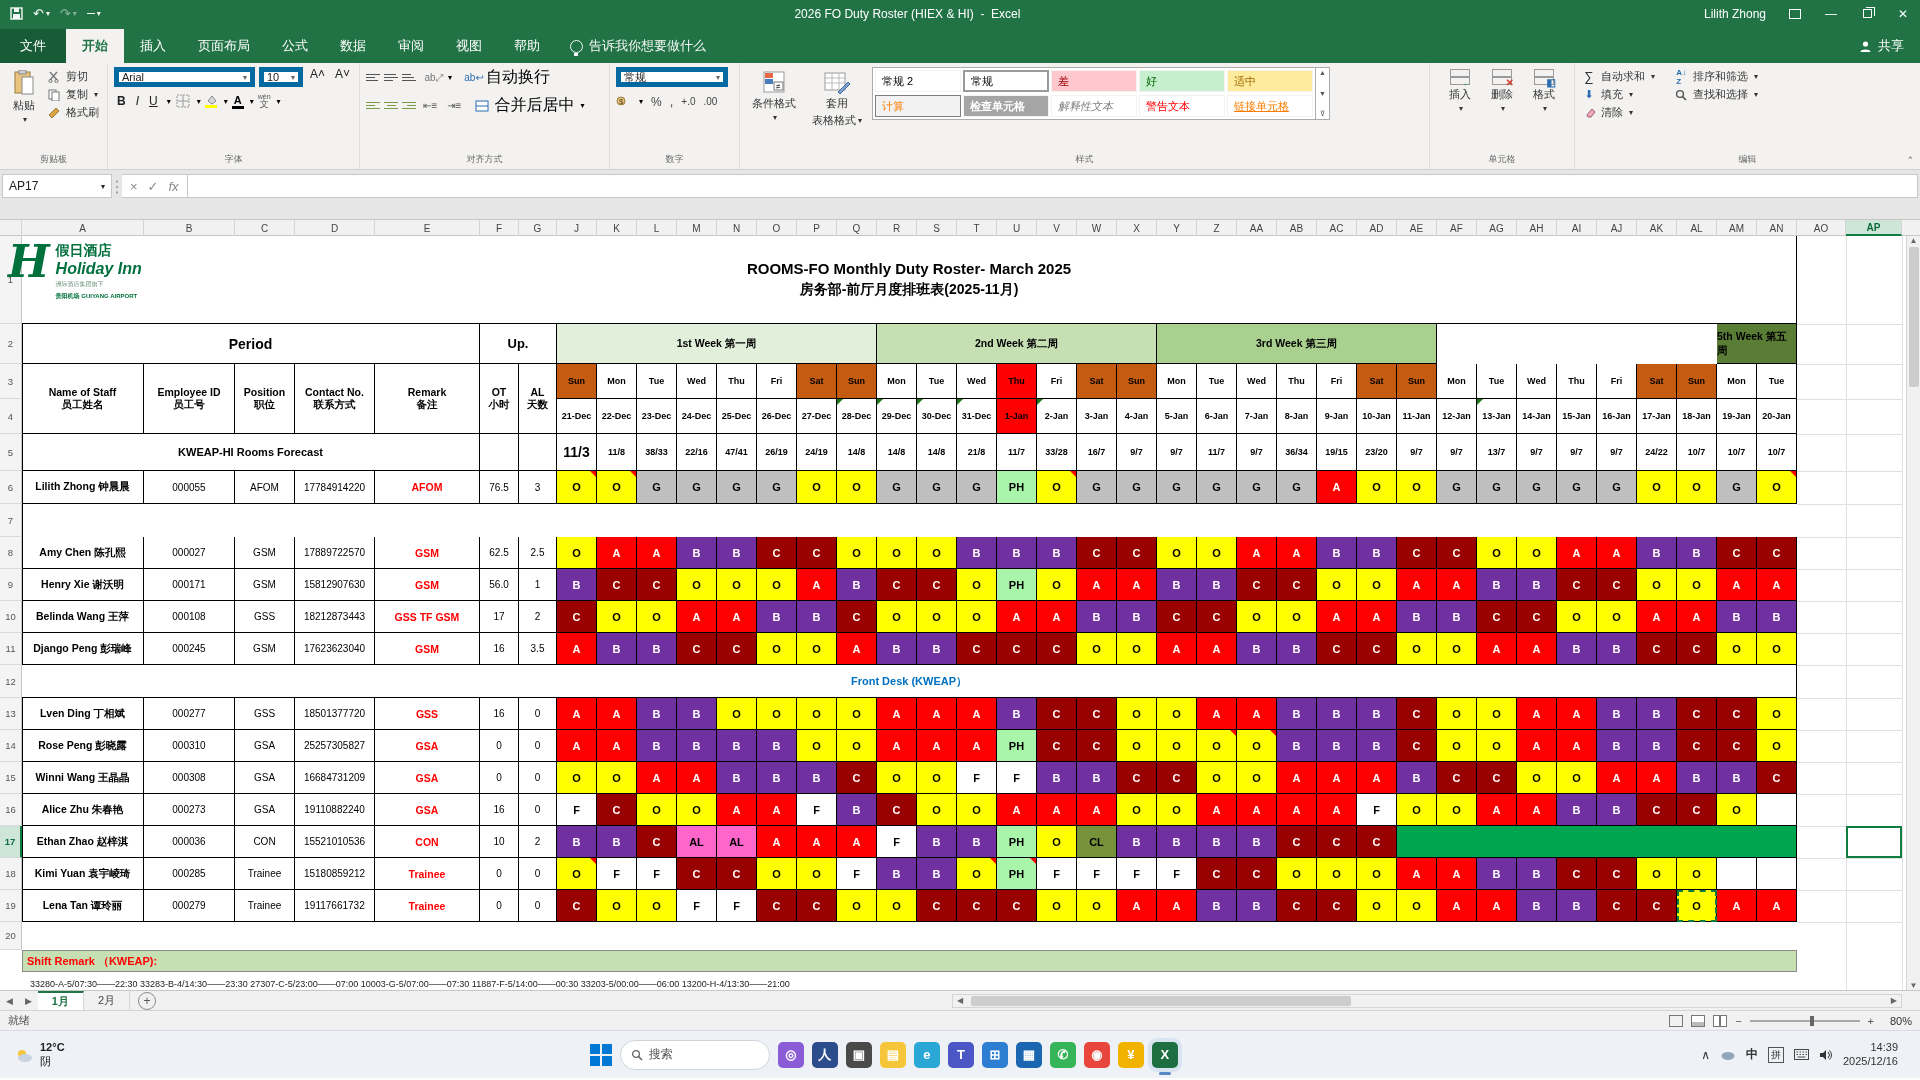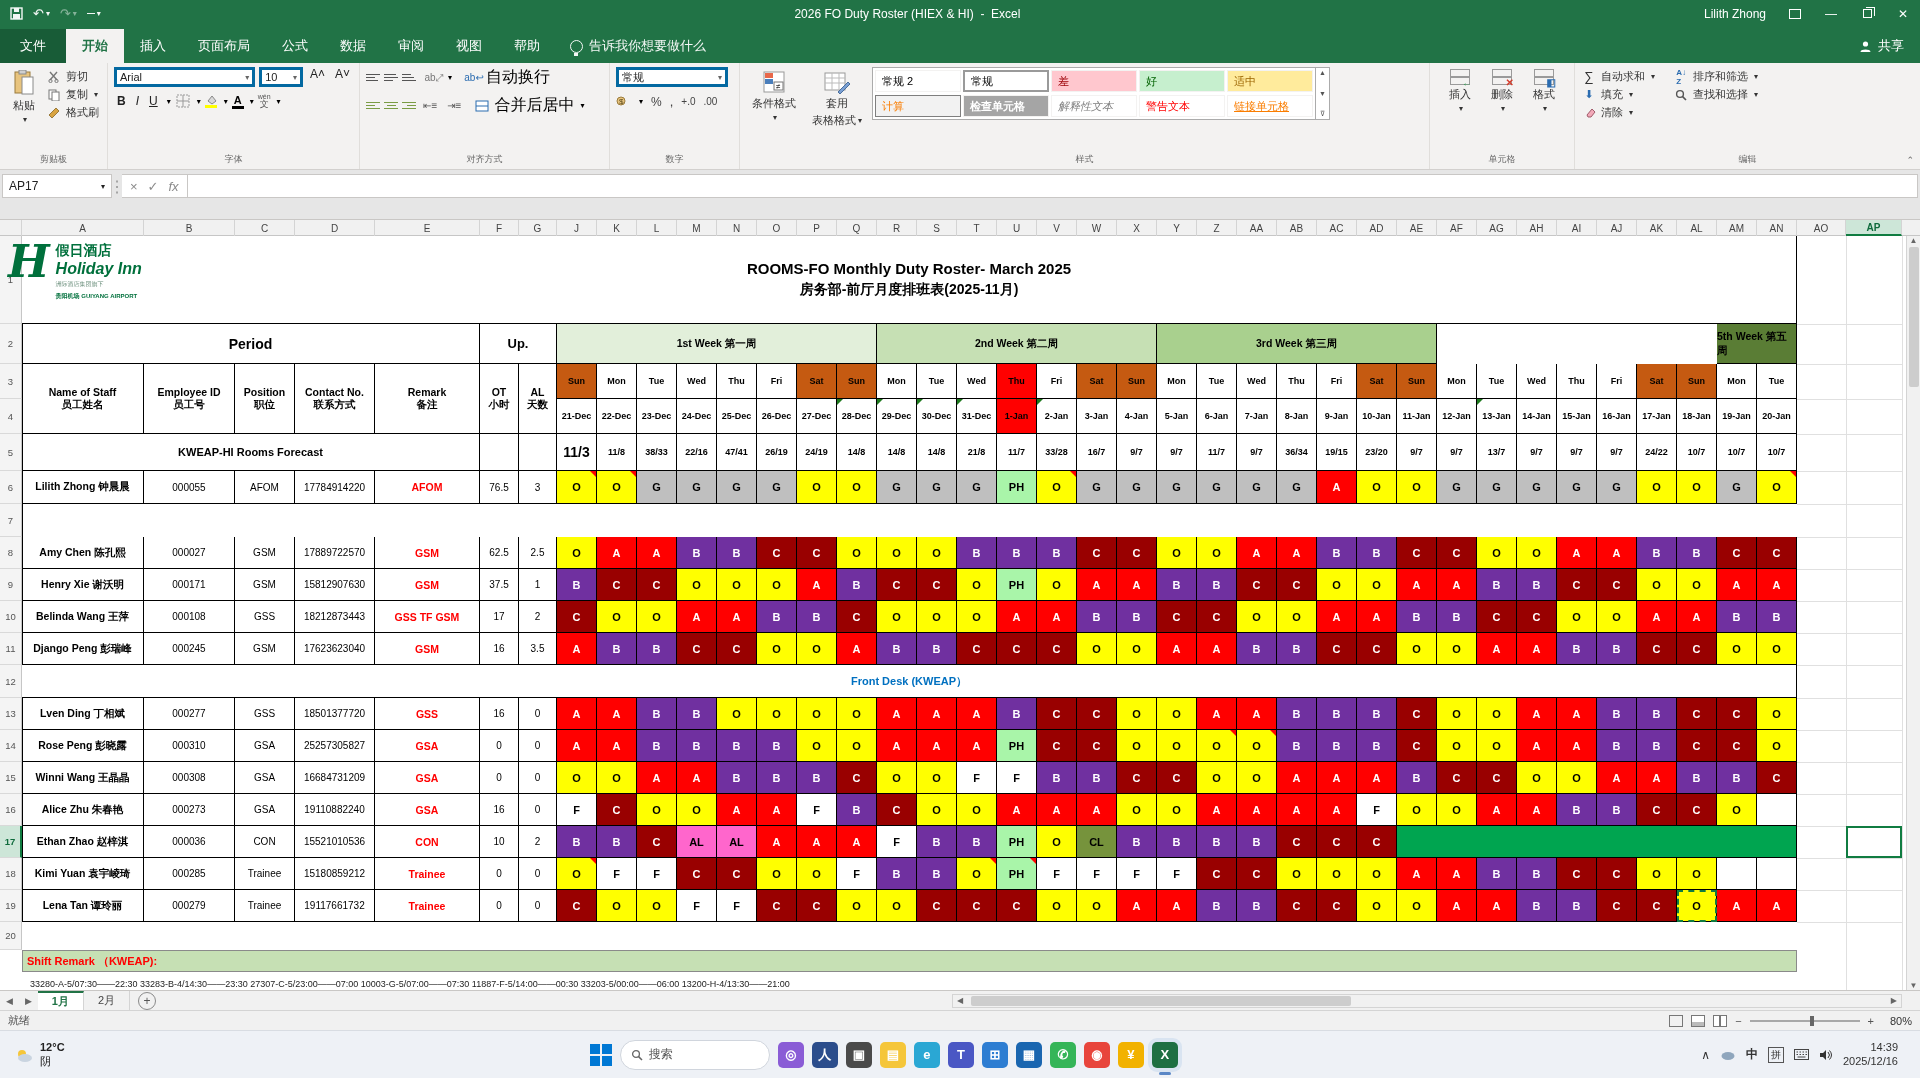--- a/index.html
+++ b/index.html
@@ -33,21 +33,21 @@
 
   
   .ribbon { height:107px; background:#f3f2f1; border-bottom:1px solid #d2d0ce; display:flex; flex:none; position:relative; }
   .rgroup { display:flex; flex-direction:column; border-right:1px solid #e0dedb; padding:4px 6px 0 6px; position:relative; }
   .rgroup .glabel { margin-top:auto; text-align:center; font-size:9px; color:#696969; padding:2px 0 3px; }
   .grow { display:flex; align-items:flex-start; gap:4px; }
   .bigbtn { display:flex; flex-direction:column; align-items:center; font-size:11px; color:#333; padding:3px 6px; gap:2px; }
   .smallstack { display:flex; flex-direction:column; gap:3px; font-size:11px; color:#333; padding-top:2px; }
   .sbtn { display:flex; align-items:center; gap:4px; white-space:nowrap; }
   .ico { display:inline-flex; align-items:center; justify-content:center; width:16px; height:15px; font-size:11px; }
-  .combo { background:#fff; border:3px solid #0369a1; font-size:11px; color:#222; display:flex; align-items:center; padding:1px 3px; height:20px; }
+  .combo { background:#fff; border:5px solid #0369a1; font-size:11px; color:#222; display:flex; align-items:center; padding:1px 3px; height:20px; }
   .combo .caret { margin-left:auto; color:#666; }
   .fontbtn { font-size:12px; padding:0 3px; color:#222; }
   .colorbar { display:inline-block; width:12px; height:3px; }
   .alignico { display:inline-block; width:14px; }
   .alignico i { display:block; height:1.5px; background:#7a9c44; margin:1.5px 0; }
   .alignico.dark i { background:#555; }
   .num-ico { font-size:10px; color:#444; }
   .stylebox { width:86px; height:22px; font-size:11px; display:flex; align-items:center; padding:0 6px; background:#fff; border:1px solid #f3f2f1; }
   .gallery { display:flex; flex-direction:column; gap:3px; border:1px solid #ababab; background:#fff; padding:2px; }
   .galrow { display:flex; gap:2px; }
@@ -776,21 +776,21 @@
       <div class="gcell bcell" style="left: 1597px; top: 301px; width: 40px; height: 32px; background: rgb(255, 0, 0); color: rgb(255, 255, 255); font-weight: bold; font-size: 11px;">A</div>
       <div class="gcell bcell" style="left: 1637px; top: 301px; width: 40px; height: 32px; background: rgb(112, 48, 160); color: rgb(255, 255, 255); font-weight: bold; font-size: 11px;">B</div>
       <div class="gcell bcell" style="left: 1677px; top: 301px; width: 40px; height: 32px; background: rgb(112, 48, 160); color: rgb(255, 255, 255); font-weight: bold; font-size: 11px;">B</div>
       <div class="gcell bcell" style="left: 1717px; top: 301px; width: 40px; height: 32px; background: rgb(153, 0, 0); color: rgb(255, 255, 255); font-weight: bold; font-size: 11px;">C</div>
       <div class="gcell bcell" style="left: 1757px; top: 301px; width: 40px; height: 32px; background: rgb(153, 0, 0); color: rgb(255, 255, 255); font-weight: bold; font-size: 11px;">C</div>
       <div class="gcell bcell" style="left: 22px; top: 333px; width: 122px; height: 32px; font-size: 10.5px; font-weight: bold;">Henry Xie 谢沃明</div>
       <div class="gcell bcell" style="left: 144px; top: 333px; width: 91px; height: 32px; font-size: 10px;">000171</div>
       <div class="gcell bcell" style="left: 235px; top: 333px; width: 60px; height: 32px; font-size: 10px;">GSM</div>
       <div class="gcell bcell" style="left: 295px; top: 333px; width: 80px; height: 32px; font-size: 10px;">15812907630</div>
       <div class="gcell bcell" style="left: 375px; top: 333px; width: 105px; height: 32px; font-size: 10.5px; color: rgb(255, 0, 0); font-weight: bold;">GSM</div>
-      <div class="gcell bcell" style="left: 480px; top: 333px; width: 39px; height: 32px; font-size: 10px;">37.5</div>
+      <div class="gcell bcell" style="left: 480px; top: 333px; width: 39px; height: 32px; font-size: 10px;">56.0</div>
       <div class="gcell bcell" style="left: 519px; top: 333px; width: 38px; height: 32px; font-size: 10px;">1</div>
       <div class="gcell bcell" style="left: 557px; top: 333px; width: 40px; height: 32px; background: rgb(112, 48, 160); color: rgb(255, 255, 255); font-weight: bold; font-size: 11px;">B</div>
       <div class="gcell bcell" style="left: 597px; top: 333px; width: 40px; height: 32px; background: rgb(153, 0, 0); color: rgb(255, 255, 255); font-weight: bold; font-size: 11px;">C</div>
       <div class="gcell bcell" style="left: 637px; top: 333px; width: 40px; height: 32px; background: rgb(153, 0, 0); color: rgb(255, 255, 255); font-weight: bold; font-size: 11px;">C</div>
       <div class="gcell bcell" style="left: 677px; top: 333px; width: 40px; height: 32px; background: rgb(255, 255, 0); color: rgb(0, 0, 0); font-weight: bold; font-size: 11px;">O</div>
       <div class="gcell bcell" style="left: 717px; top: 333px; width: 40px; height: 32px; background: rgb(255, 255, 0); color: rgb(0, 0, 0); font-weight: bold; font-size: 11px;">O</div>
       <div class="gcell bcell" style="left: 757px; top: 333px; width: 40px; height: 32px; background: rgb(255, 255, 0); color: rgb(0, 0, 0); font-weight: bold; font-size: 11px;">O</div>
       <div class="gcell bcell" style="left: 797px; top: 333px; width: 40px; height: 32px; background: rgb(255, 0, 0); color: rgb(255, 255, 255); font-weight: bold; font-size: 11px;">A</div>
       <div class="gcell bcell" style="left: 837px; top: 333px; width: 40px; height: 32px; background: rgb(112, 48, 160); color: rgb(255, 255, 255); font-weight: bold; font-size: 11px;">B</div>
       <div class="gcell bcell" style="left: 877px; top: 333px; width: 40px; height: 32px; background: rgb(153, 0, 0); color: rgb(255, 255, 255); font-weight: bold; font-size: 11px;">C</div>

